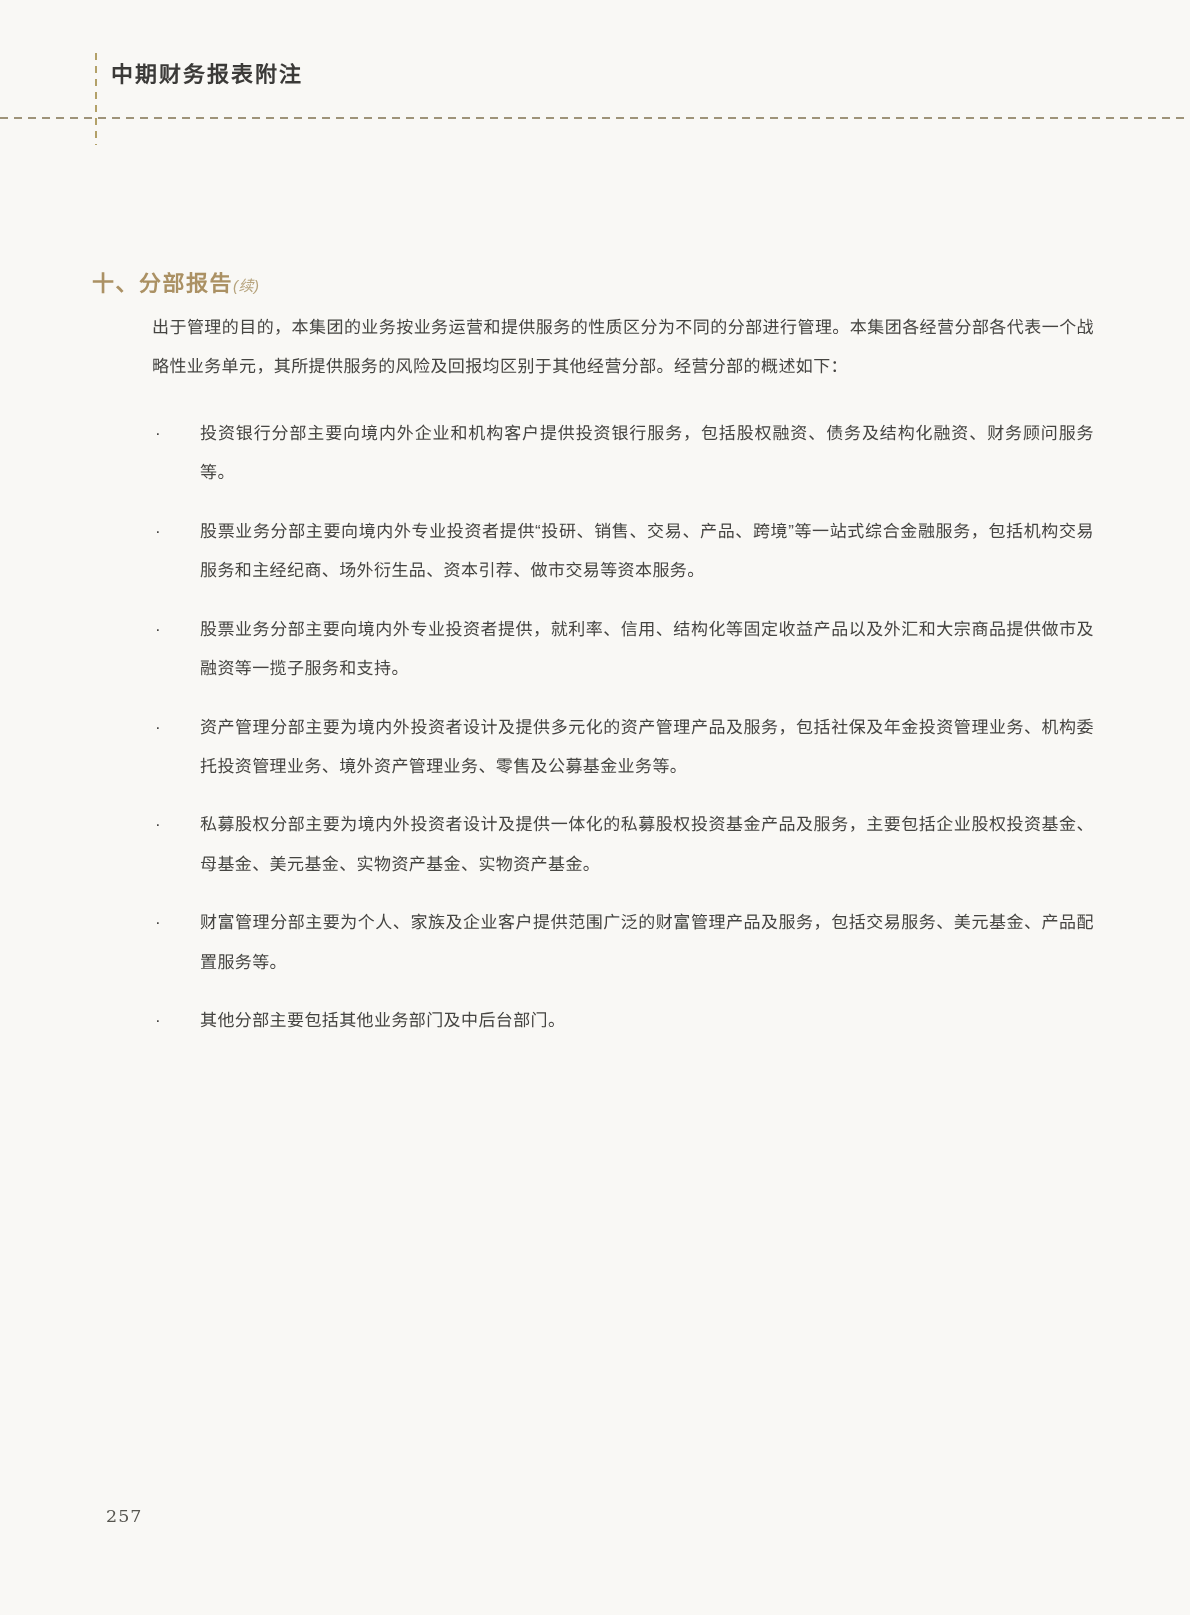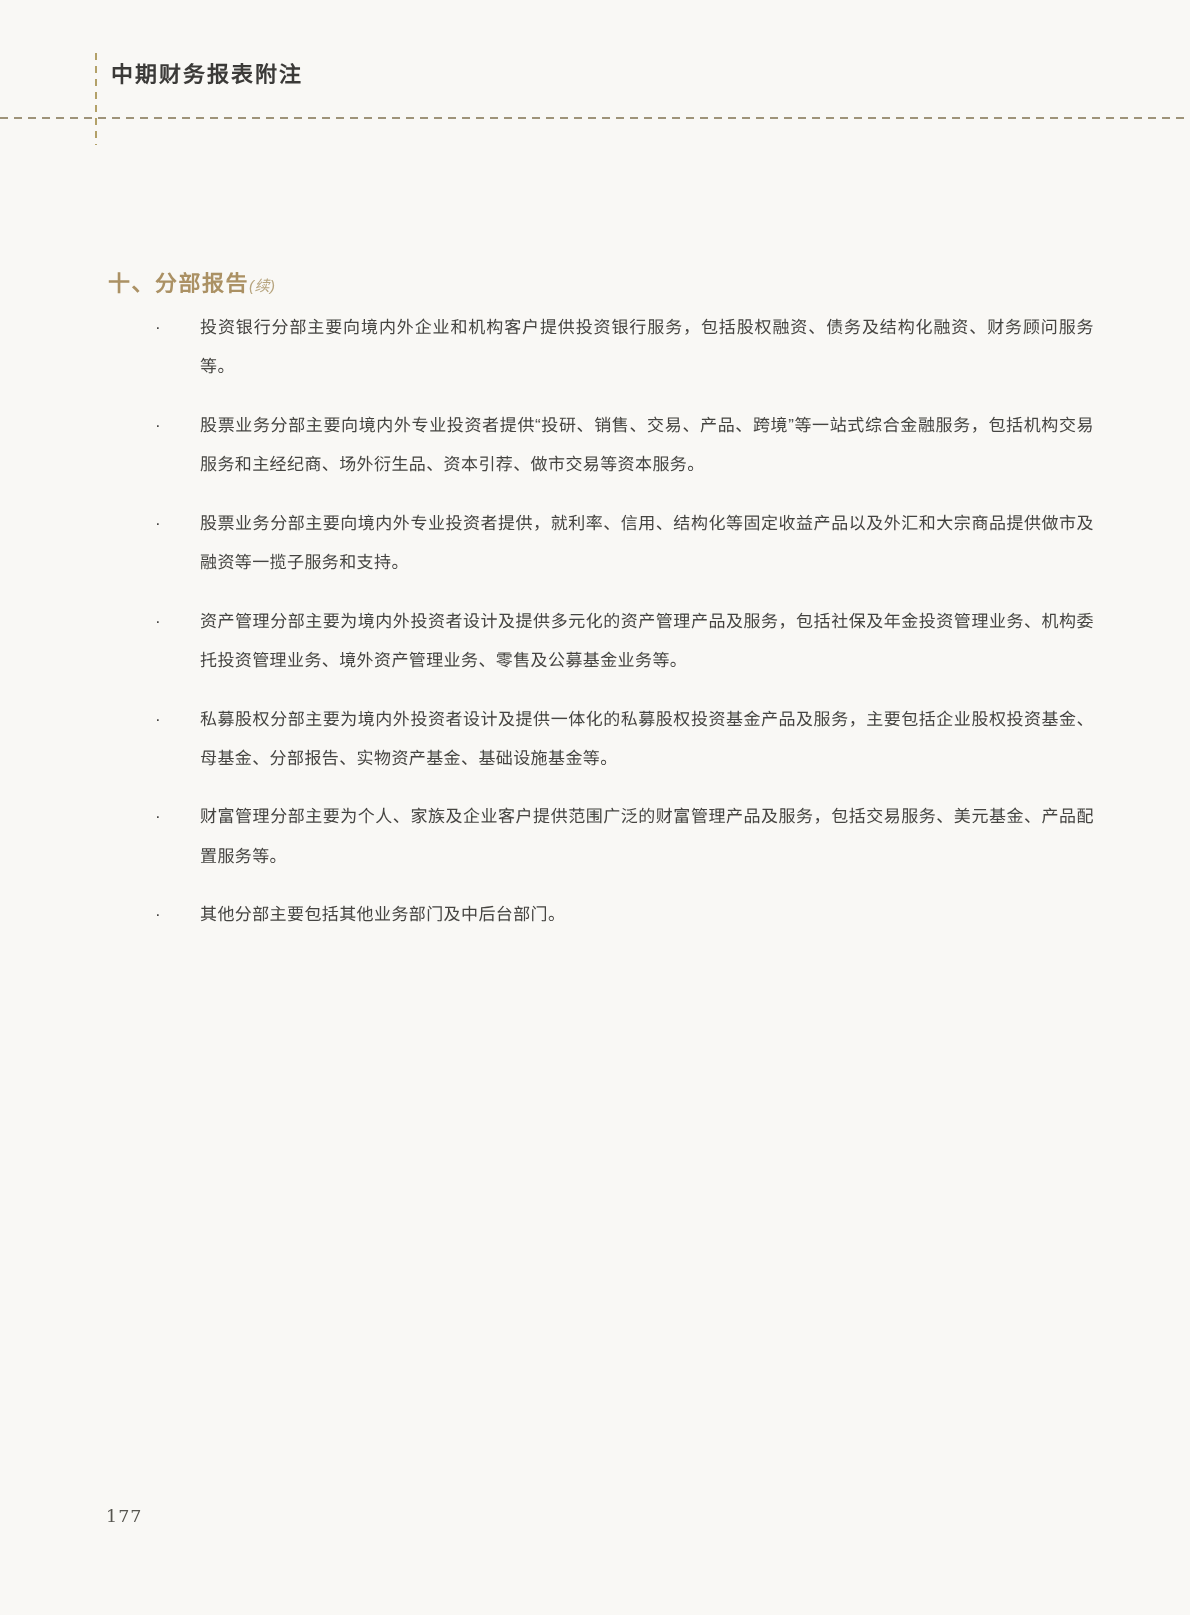--- a/index.html
+++ b/index.html
@@ -42,21 +42,21 @@
     position: absolute;
     left: 110px; top: 127px;
     font-size: 15px;
     font-style: italic;
     color: #4a4945;
     letter-spacing: 0.3px;
   }
 
   .section-title {
     position: absolute;
-    left: 108px; top: 265px;
+    left: 92px; top: 265px;
     font-size: 22px;
     font-weight: bold;
     color: #ab9164;
     letter-spacing: 1.5px;
   }
   .section-title .suffix {
     font-size: 15px;
     font-weight: normal;
     font-style: italic;
     color: #b7a47e;
@@ -106,48 +106,49 @@
   <div class="h-dash"></div>
 
   <div class="header-title">中期财务报表附注</div>
 
 
   <div class="section-title">
     <span>十、分部报告</span><span class="suffix">(续)</span>
   </div>
 
   <div class="content">
+    <p class="intro">出于管理的目的，本集团的业务按业务运营和提供服务的性质区分为不同的分部进行管理。本集团各经营分部各代表一个战略性业务单元，其所提供服务的风险及回报均区别于其他经营分部。经营分部的概述如下：</p>
 
     <ul class="seg-list">
       <li>
         <span class="marker">·</span>
         <span class="txt">投资银行分部主要向境内外企业和机构客户提供投资银行服务，包括股权融资、债务及结构化融资、财务顾问服务等。</span>
       </li>
       <li>
         <span class="marker">·</span>
         <span class="txt">股票业务分部主要向境内外专业投资者提供“投研、销售、交易、产品、跨境”等一站式综合金融服务，包括机构交易服务和主经纪商、场外衍生品、资本引荐、做市交易等资本服务。</span>
       </li>
       <li>
         <span class="marker">·</span>
         <span class="txt">股票业务分部主要向境内外专业投资者提供，就利率、信用、结构化等固定收益产品以及外汇和大宗商品提供做市及融资等一揽子服务和支持。</span>
       </li>
       <li>
         <span class="marker">·</span>
         <span class="txt">资产管理分部主要为境内外投资者设计及提供多元化的资产管理产品及服务，包括社保及年金投资管理业务、机构委托投资管理业务、境外资产管理业务、零售及公募基金业务等。</span>
       </li>
       <li>
         <span class="marker">·</span>
-        <span class="txt">私募股权分部主要为境内外投资者设计及提供一体化的私募股权投资基金产品及服务，主要包括企业股权投资基金、母基金、分部报告、实物资产基金、基础设施基金等。</span>
+        <span class="txt">私募股权分部主要为境内外投资者设计及提供一体化的私募股权投资基金产品及服务，主要包括企业股权投资基金、母基金、美元基金、实物资产基金、实物资产基金。</span>
       </li>
       <li>
         <span class="marker">·</span>
         <span class="txt">财富管理分部主要为个人、家族及企业客户提供范围广泛的财富管理产品及服务，包括交易服务、美元基金、产品配置服务等。</span>
       </li>
       <li>
         <span class="marker">·</span>
         <span class="txt">其他分部主要包括其他业务部门及中后台部门。</span>
       </li>
     </ul>
   </div>
 
-  <div class="page-number">177</div>
+  <div class="page-number">257</div>
 
 </div>
 
 </body></html>

